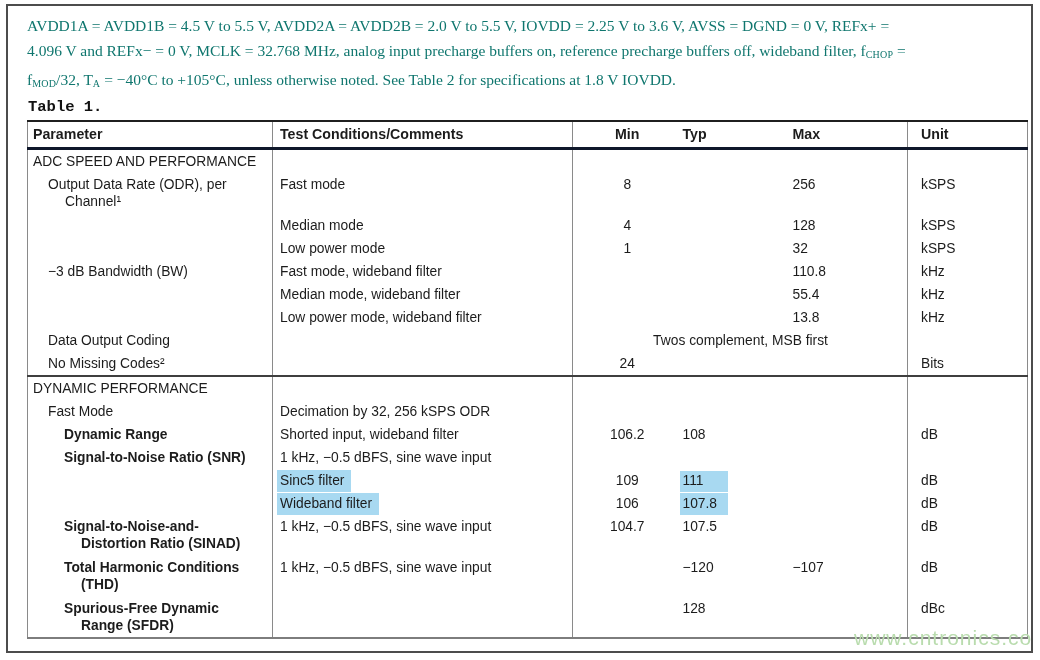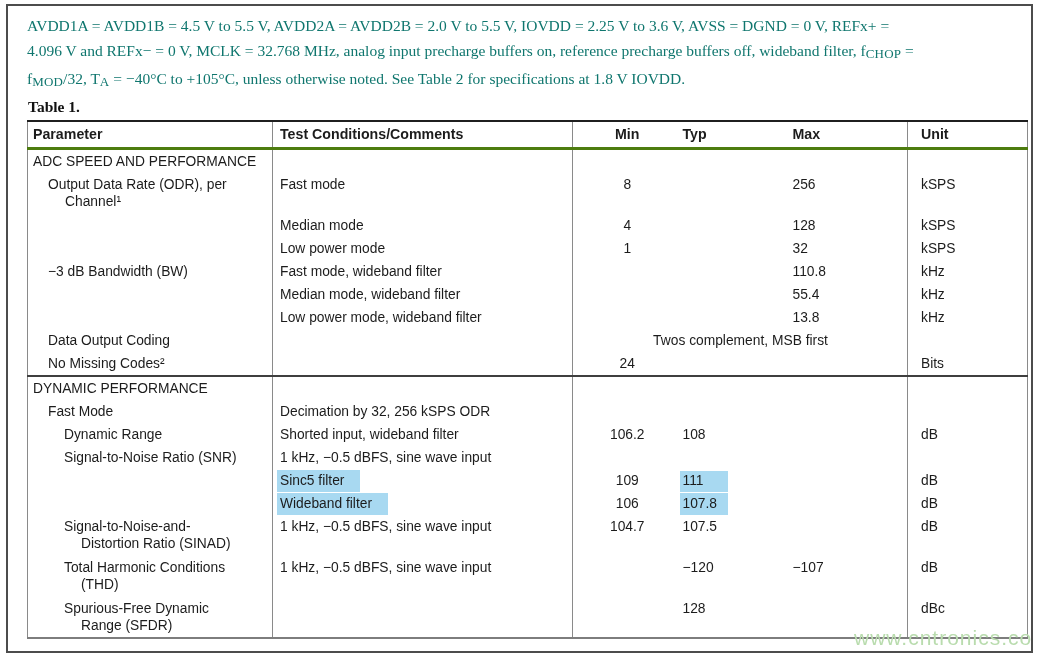--- a/index.html
+++ b/index.html
@@ -3,44 +3,44 @@
 <meta charset="utf-8">
 <style>
   :root { --hl:#a8d9f1; --wm:#b9dcae; --grid:#8a8a8a; --ink:#1c1c1c; }
   * { box-sizing:border-box; }
   body { margin:0; width:1040px; height:660px; background:#ffffff; position:relative;
          font-family:"Liberation Sans",sans-serif; color:var(--ink); overflow:hidden; }
   .frame { position:absolute; left:6px; top:4px; right:7px; bottom:7px;
            border:2px solid #4c4c4c; background:#fff; overflow:hidden; }
   .intro { position:absolute; left:19px; top:7px; font-family:"Liberation Serif",serif;
            font-size:15.5px; line-height:25px; white-space:nowrap; color:#0f766e; }
-  .sub { font-size:13px; vertical-align:-2px; letter-spacing:.2px; }
-  .tbl-title { position:absolute; left:20px; top:92px; font-family:Liberation Serif, serif;
+  .sub { font-size:10px; vertical-align:-2px; letter-spacing:.2px; }
+  .tbl-title { position:absolute; left:20px; top:92px; font-family:Liberation Mono, monospace;
                font-weight:bold; font-size:15.5px; color:#111; }
   table.spec { position:absolute; left:19px; top:114px; width:1000px; border-collapse:collapse;
                table-layout:fixed; font-size:13.8px;
                border-top:2px solid #1f1f1f; border-bottom:2px solid #7d7d7d;
                border-left:1.5px solid var(--grid); border-right:1.5px solid var(--grid); }
   th { text-align:left; font-size:14.2px; font-weight:bold; padding:4px 4px 4px 5px;
-       border-bottom:3px solid #4d7c0f; line-height:17px; }
+       border-bottom:3px solid #0f172a; line-height:17px; }
   td { vertical-align:top; padding:3px 4px 3px 5px; line-height:17px; }
   .c-param { border-right:1px solid var(--grid); }
   .c-test  { border-right:1px solid var(--grid); padding-left:7px; }
   .c-span  { border-right:1px solid var(--grid); text-align:center; }
   .c-max   { border-right:1px solid var(--grid); padding-left:5px; }
   .c-min   { padding-left:8px;text-align:center; }
   .c-typ   { padding-left:5px; }
   .c-unit  { padding-left:13px; }
   td.c-param.ind1 { padding-left:20px; }
-  td.c-param.ind2 { padding-left:36px; }
+  td.c-param.ind2 { padding-left:36px;font-weight:bold; }
   .wrap2 { margin-left:17px; }
   tr.divider td { border-top:2px solid #3f3f3f; }
   tr.dbl td { height:41px; }
   .hl { background:var(--hl); }
-  .hl-test { display:inline-block; margin:-2px 0 -3px -3px; padding:2px 16px 3px 3px; }
+  .hl-test { display:inline-block; margin:-2px 0 -3px -3px; padding:2px 7px 3px 3px; }
   .hl-typ  { display:inline-block; margin:-2px 0 -3px -3px; padding:2px 6px 3px 3px; min-width:48px; }
   .hl-typ.hl-top { margin-top:-8px; padding-top:1px; }
   .watermark { position:absolute; left:846px; top:620px; font-size:21px; color:var(--wm);
                letter-spacing:1px; }
 </style>
 </head>
 <body>
 
 <div class="frame">
 

